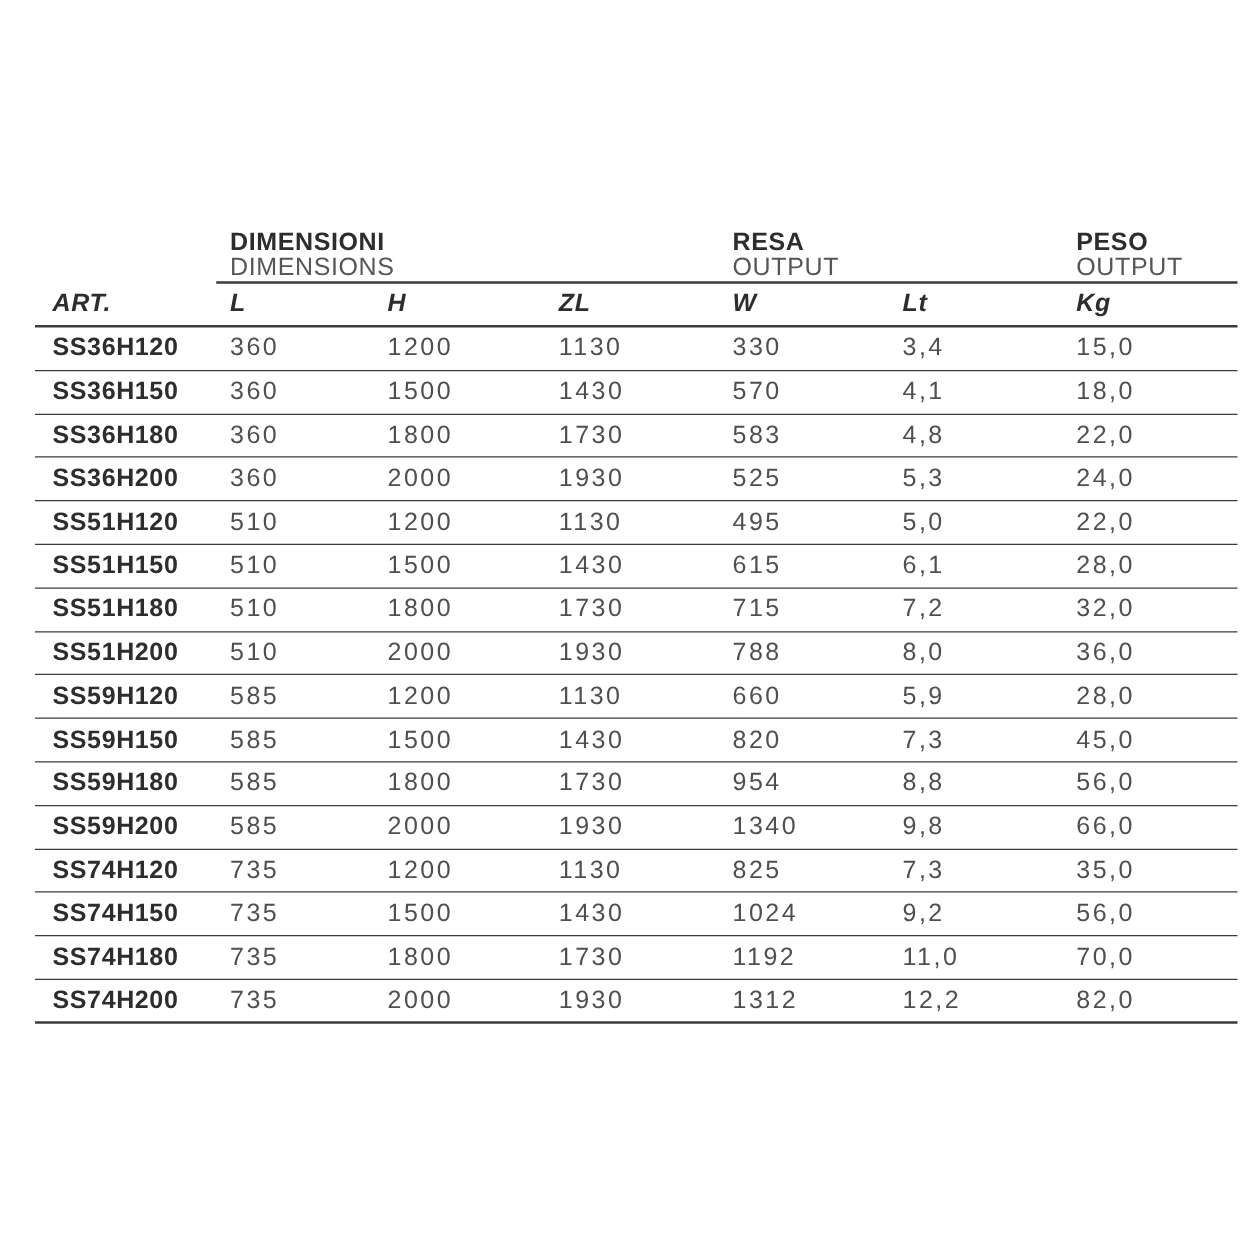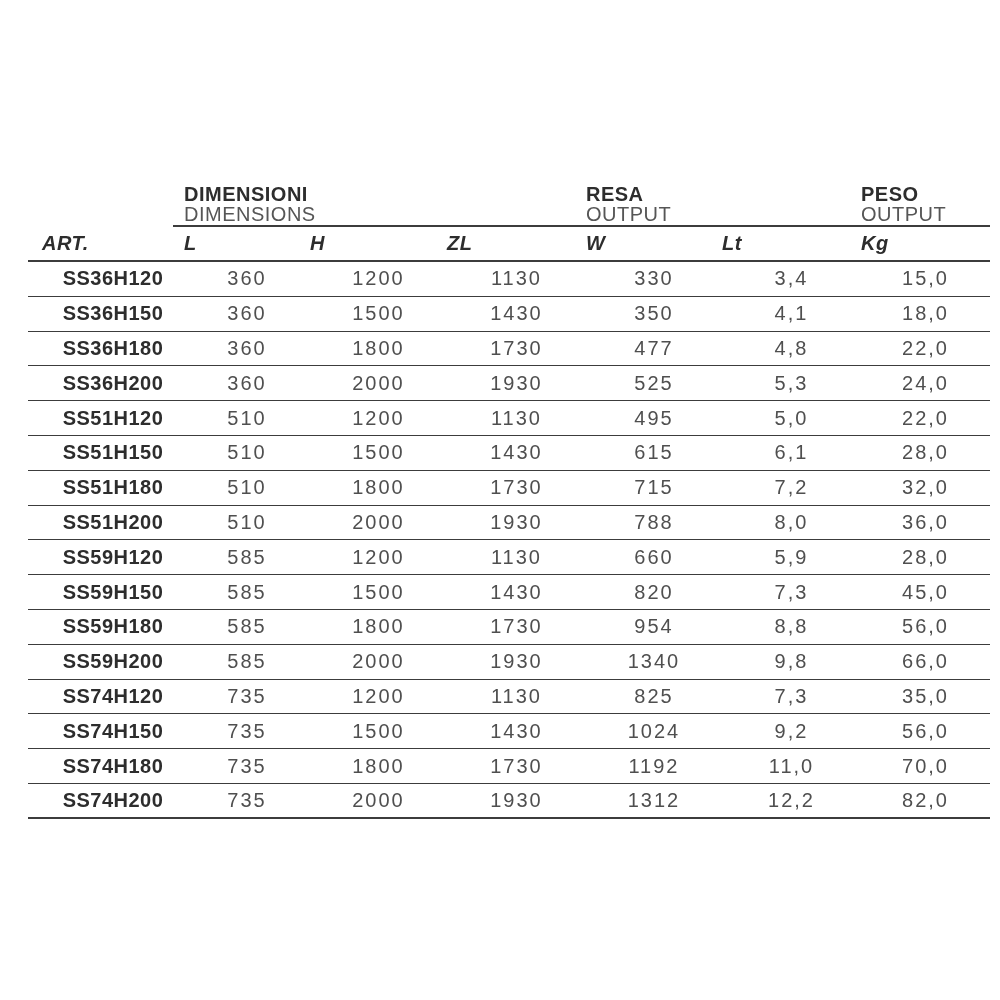--- a/index.html
+++ b/index.html
@@ -63,21 +63,20 @@
   .colhead-cell {
     font-size: 20px; font-weight: bold;
     color: var(--text-bold); letter-spacing: 0.5px; font-style: italic;
   }
 
   
   .data-row {
     height: 34.8px;
     align-items: center;
     border-bottom: 1.5px solid var(--line);
-    text-align: center;
   }
   .data-row:last-child { border-bottom-width: 2.5px; }
   .cell {
     font-size: 20px; font-weight: normal;
     color: var(--text-light); letter-spacing: 2px;
   }
   .cell-art {
     font-weight: bold; color: var(--text-bold); letter-spacing: 0.5px;
   }
   .col-first { padding-left: 14px; }
@@ -123,30 +122,30 @@
           <div class="cell">1130</div>
           <div class="cell">330</div>
           <div class="cell">3,4</div>
           <div class="cell">15,0</div>
         </div>
         <div class="grid7 data-row">
           <div class="cell cell-art col-first">SS36H150</div>
           <div class="cell">360</div>
           <div class="cell">1500</div>
           <div class="cell">1430</div>
-          <div class="cell">350</div>
+          <div class="cell">570</div>
           <div class="cell">4,1</div>
           <div class="cell">18,0</div>
         </div>
         <div class="grid7 data-row">
           <div class="cell cell-art col-first">SS36H180</div>
           <div class="cell">360</div>
           <div class="cell">1800</div>
           <div class="cell">1730</div>
-          <div class="cell">477</div>
+          <div class="cell">583</div>
           <div class="cell">4,8</div>
           <div class="cell">22,0</div>
         </div>
         <div class="grid7 data-row">
           <div class="cell cell-art col-first">SS36H200</div>
           <div class="cell">360</div>
           <div class="cell">2000</div>
           <div class="cell">1930</div>
           <div class="cell">525</div>
           <div class="cell">5,3</div>

